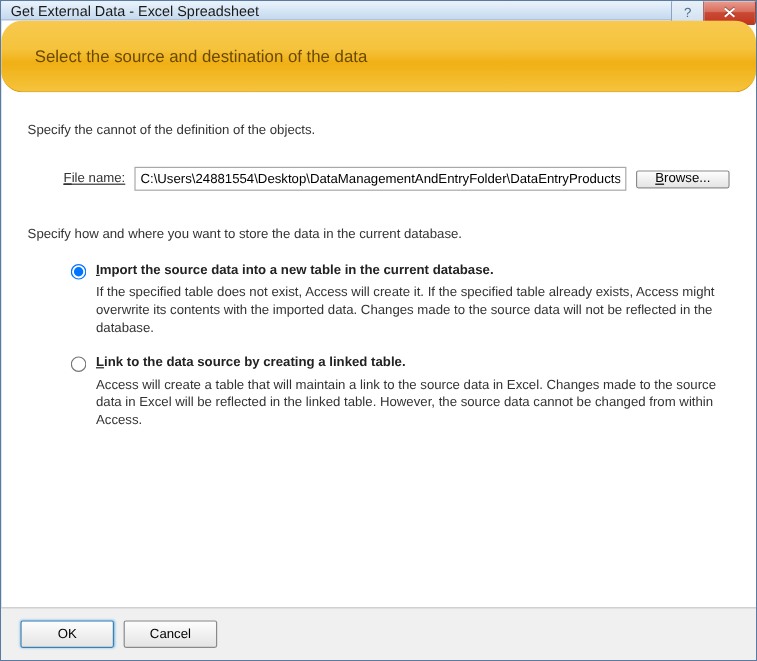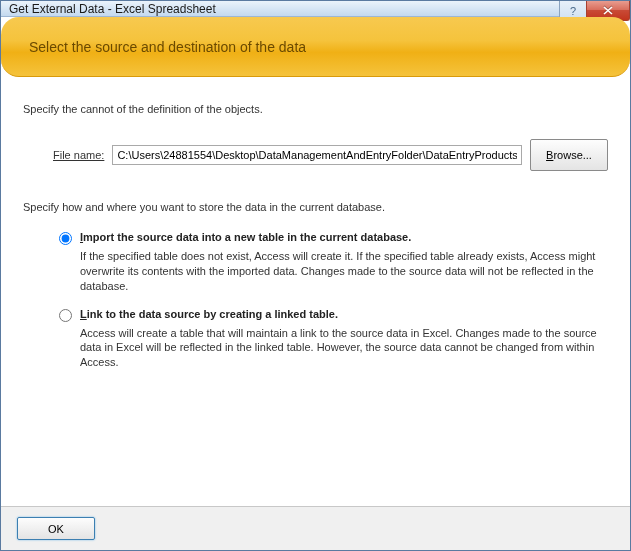--- a/index.html
+++ b/index.html
@@ -19,21 +19,21 @@
     .banner-text { font-size: 14px; color: #6b4a00; }
     
     .content { flex: 1; padding: 26px 22px 10px 22px; font-size: 11px; color: #333; overflow: hidden; }
     
     .spec-src { margin-bottom: 24px; }
     
     .file-row { display: flex; align-items: center; gap: 8px; margin-bottom: 30px; padding-left: 30px; }
     .file-label { font-size: 11px; text-decoration: underline; text-decoration-color: #333; }
     .file-label::first-letter { text-decoration: underline; }
     .file-input { flex: 1; height: 20px; border: 1px solid #a9a9a9; padding: 2px 4px; font-size: 11px; background: #fff; }
-    .browse-btn { width: 78px; height: 32px; border: 1px solid #8a8a8a; background: linear-gradient(to bottom, #fdfdfd, #e4e4e4); font-size: 11px; border-radius: 2px; cursor: pointer; }
+    .browse-btn { width: 78px; height: 15px; border: 1px solid #8a8a8a; background: linear-gradient(to bottom, #fdfdfd, #e4e4e4); font-size: 11px; border-radius: 2px; cursor: pointer; }
     
     .store-spec { margin-bottom: 18px; }
     
     .option-block { margin: 14px 0 8px 36px; }
     .radio-row { display: flex; align-items: flex-start; gap: 8px; }
     .radio-row input[type=radio] { margin-top: 1px; width: 13px; height: 13px; }
     .radio-label { font-size: 11px; font-weight: bold; color: #222; }
     .radio-desc { margin: 4px 0 0 21px; font-size: 11px; color: #333; line-height: 1.35; }
     
     .footer { height: 44px; border-top: 1px solid #c8c8c8; background: #f0f0f0; display: flex; align-items: center; justify-content: flex-start; padding: 0 16px; gap: 8px; }
@@ -90,15 +90,16 @@
         <input type="radio" name="storeopt" style="">
         <span class="radio-label"><span class="u">L</span>ink to the data source by creating a linked table.</span>
       </label>
       <div class="radio-desc">Access will create a table that will maintain a link to the source data in Excel. Changes made to the source data in Excel will be reflected in the linked table. However, the source data cannot be changed from within Access.</div>
     </div>
 
   </div>
 
   <div class="footer">
     <button class="footer-btn primary">OK</button>
+    <button class="footer-btn">Cancel</button>
   </div>
 
 </div>
 
 </body></html>

